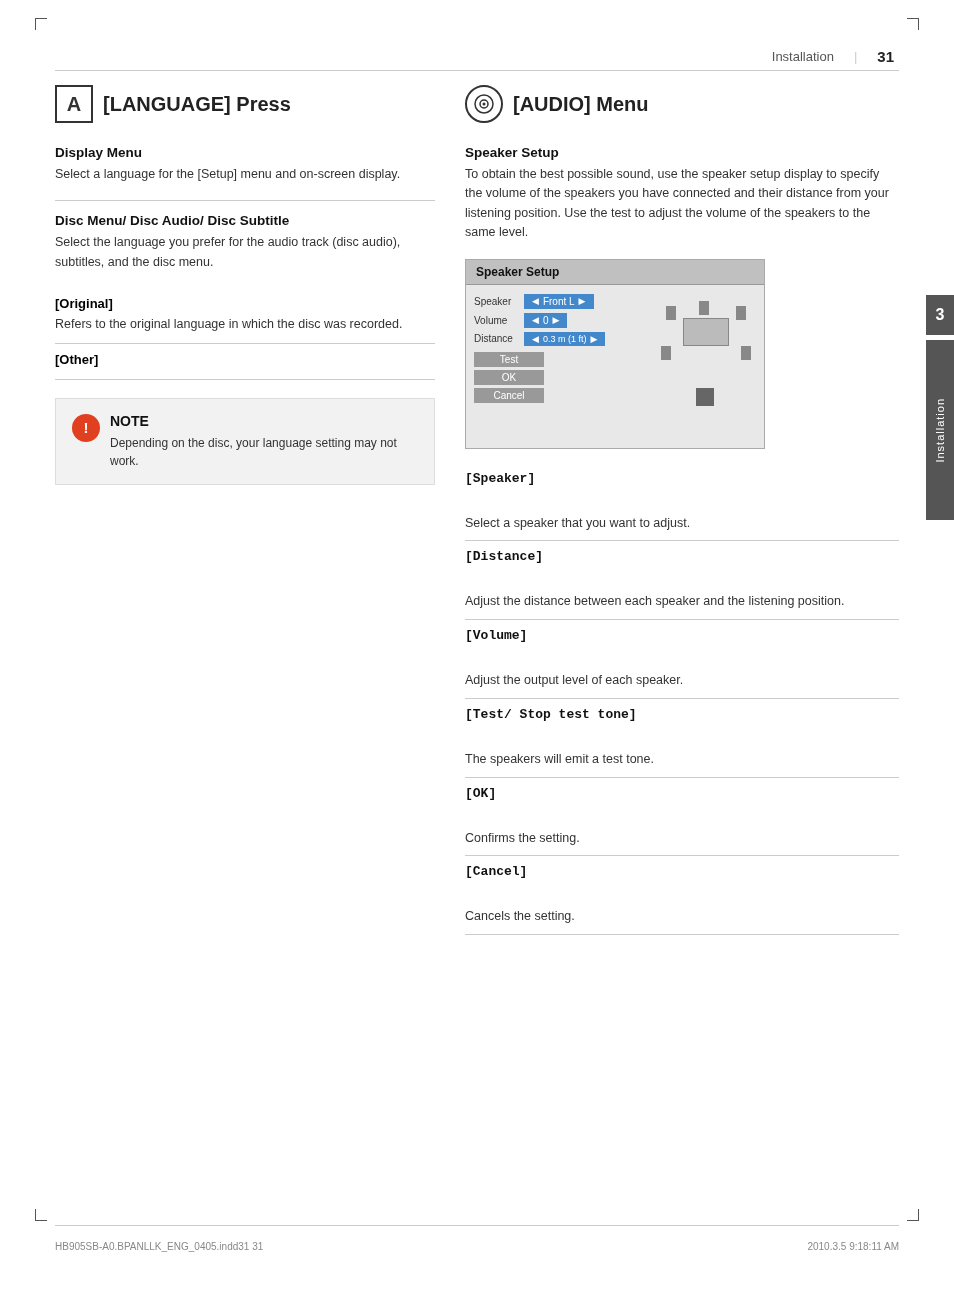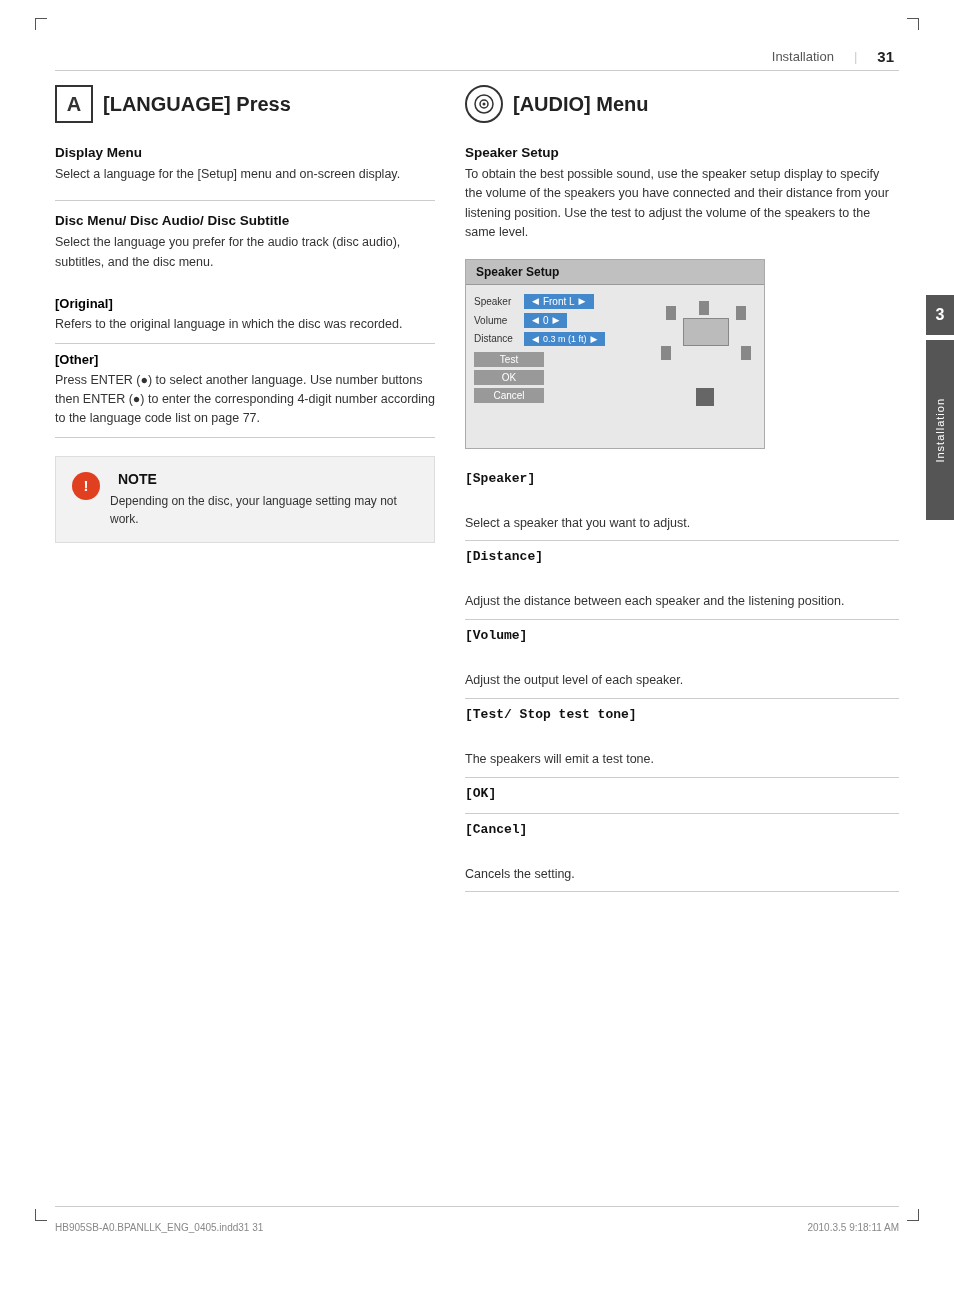--- a/index.html
+++ b/index.html
@@ -194,21 +194,20 @@
       font-size: 15px;
       font-weight: bold;
       flex-shrink: 0;
       margin-top: 1px;
     }
     .note-content-title {
       font-size: 14px;
       font-weight: bold;
       color: #111;
       margin-bottom: 5px;
-      margin-left: 8px;
     }
     .note-content-text {
       font-size: 12px;
       color: #333;
       line-height: 1.5;
     }
     
     .speaker-setup-img {
       width: 300px;
       height: 190px;
@@ -320,21 +319,21 @@
     }
     .audio-item-text {
       font-size: 12.5px;
       color: #333;
       line-height: 1.5;
       margin-top: 28px;
     }
     
     .footer {
       position: absolute;
-      bottom: 20px;
+      bottom: 1px;
       left: 55px;
       right: 55px;
       height: 25px;
       display: flex;
       justify-content: space-between;
       align-items: center;
       font-size: 10px;
       color: #888;
       border-top: 1px solid #ccc;
       padding-top: 17px;
@@ -423,21 +422,20 @@
         <div class="subsection-title">Disc Menu/ Disc Audio/ Disc Subtitle</div>
         <div class="subsection-text">Select the language you prefer for the audio track (disc audio), subtitles, and the disc menu.</div>
       </div>
 
       <div class="item-block">
         <div class="item-label">[Original]</div>
         <div class="item-text">Refers to the original language in which the disc was recorded.</div>
       </div>
       <div class="item-block">
         <div class="item-label">[Other]</div>
-        <div class="item-text">Press ENTER (●) to select another language. Use number buttons then ENTER (●) to enter the corresponding 4-digit number according to the language code list on page 77.</div>
       </div>
 
       <div class="note-box">
         <div class="note-icon">
           <span>!</span>
         </div>
         <div>
           <div class="note-content-title">NOTE</div>
           <div class="note-content-text">Depending on the disc, your language setting may not work.</div>
         </div>
@@ -529,20 +527,21 @@
       <div class="audio-item">
         <div class="audio-item-label">[Volume]</div>
         <div class="audio-item-text">Adjust the output level of each speaker.</div>
       </div>
       <div class="audio-item">
         <div class="audio-item-label">[Test/ Stop test tone]</div>
         <div class="audio-item-text">The speakers will emit a test tone.</div>
       </div>
       <div class="audio-item">
         <div class="audio-item-label">[OK]</div>
+        <div class="audio-item-text">Confirms the setting.</div>
       </div>
       <div class="audio-item">
         <div class="audio-item-label">[Cancel]</div>
         <div class="audio-item-text">Cancels the setting.</div>
       </div>
 
     </div>
   </div>
 
   <div class="footer">

